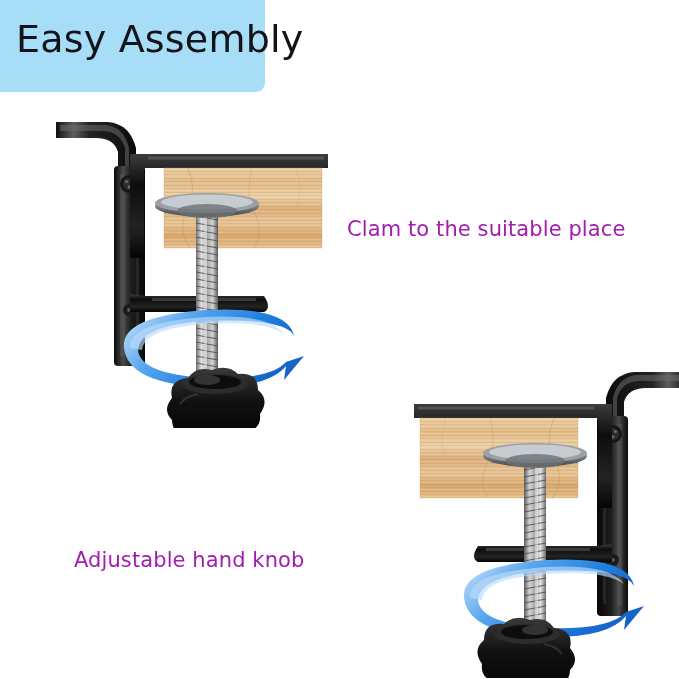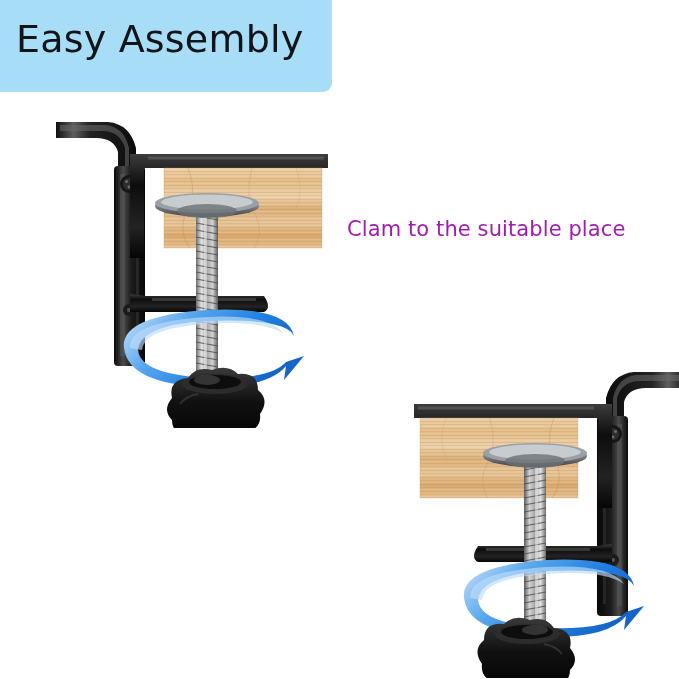--- a/index.html
+++ b/index.html
@@ -17,21 +17,21 @@
     height: 679px;
     background: #ffffff;
     overflow: hidden;
   }
 
   
   #header-banner {
     position: absolute;
     left: 0;
     top: 0;
-    width: 332px;
+    width: 265px;
     height: 92px;
     background: #a8ddf7;
     border-bottom-right-radius: 9px;
     box-sizing: border-box;
   }
   #header-title {
     position: absolute;
     left: 16px;
     top: 20px;
     font-family: "DejaVu Sans", sans-serif;
@@ -408,14 +408,15 @@
           <ellipse cx="159" cy="274" rx="26" ry="7" fill="#0d0d0d"></ellipse>
           <ellipse cx="151" cy="272" rx="13" ry="5" fill="#454545" opacity="0.7"></ellipse>
           <path d="M 124 296 Q 130 288 142 286" stroke="#4d4d4d" stroke-width="2" fill="none" opacity="0.5"></path>
         </g>
       </g>
     </svg>
   </div>
 
   <div class="caption" id="caption-clamp-place">Clam to the suitable place</div>
 
+  <div class="caption" id="caption-hand-knob">Adjustable hand knob</div>
 
 </div>
 
 </body></html>

